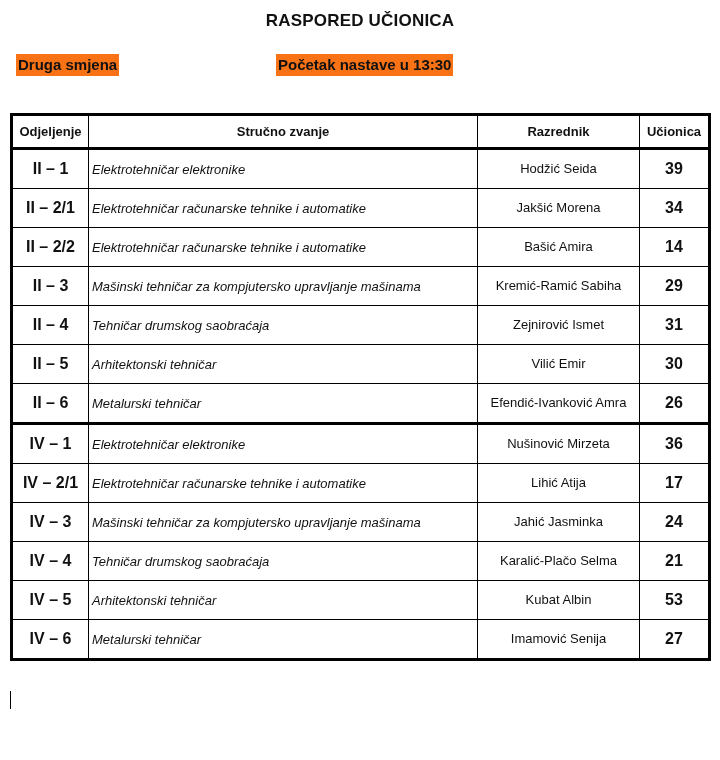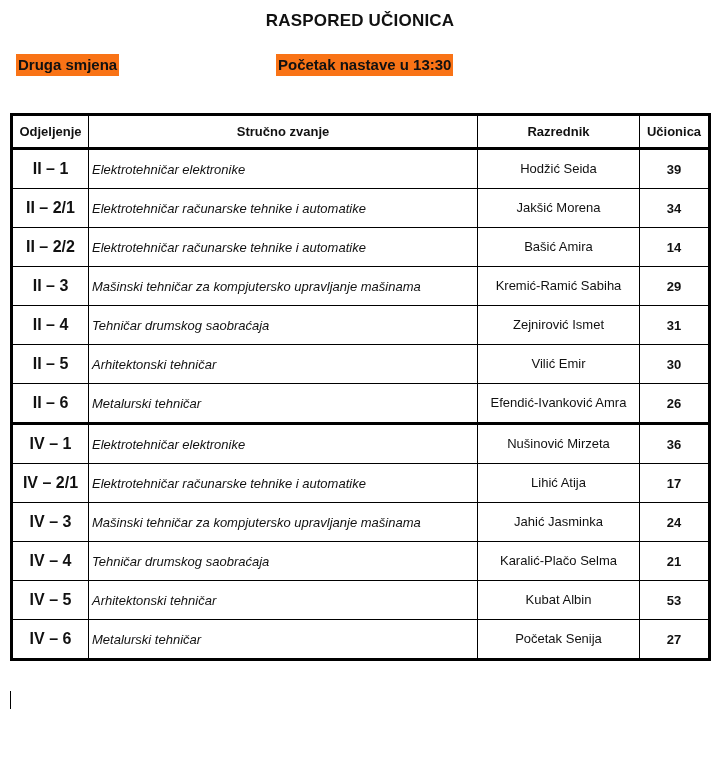--- a/index.html
+++ b/index.html
@@ -21,21 +21,21 @@
     position: absolute; left: 10px; top: 89px; width: 698px;
     border-collapse: collapse; border: 3px solid #000; table-layout: fixed; margin-top: 24px;
   }
   col.c1 { width: 77px; } col.c2 { width: 389px; } col.c3 { width: 162px; } col.c4 { width: 70px; }
   th, td { border: 1px solid #000; padding: 0; font-size: 13px; }
   th { height: 31px; font-weight: bold; font-size: 13px; text-align: center; border-bottom: 3px solid #000; }
   td { height: 38px; }
   td.dept { text-align: center; font-weight: bold; font-size: 16px; }
   td.prof { text-align: left; font-style: italic; padding-left: 3px; font-size: 13px; white-space: nowrap; }
   td.teacher { text-align: center; font-size: 13px; line-height: 18px; }
-  td.room { text-align: center; font-weight: bold; font-size: 13px; }
+  td.room { text-align: center; font-weight: bold; font-size: 16px; }
   tr.group-start td { border-top: 3px solid #000; }
   .cursor {
     position: absolute; left: 10px; top: 691px; width: 1px; height: 18px; background: #000;
   }
 </style>
 </head>
 <body>
 
 <div class="title">RASPORED UČIONICA</div>
 <div class="hl shift">Druga smjena</div>
@@ -125,19 +125,19 @@
       </tr>
       <tr>
         <td class="dept">IV – 5</td>
         <td class="prof">Arhitektonski tehničar</td>
         <td class="teacher">Kubat Albin</td>
         <td class="room">53</td>
       </tr>
       <tr>
         <td class="dept">IV – 6</td>
         <td class="prof">Metalurski tehničar</td>
-        <td class="teacher">Početak Senija</td>
+        <td class="teacher">Imamović Senija</td>
         <td class="room">27</td>
       </tr>
     </tbody>
 </table>
 
 <div class="cursor"></div>
 
 </body></html>

